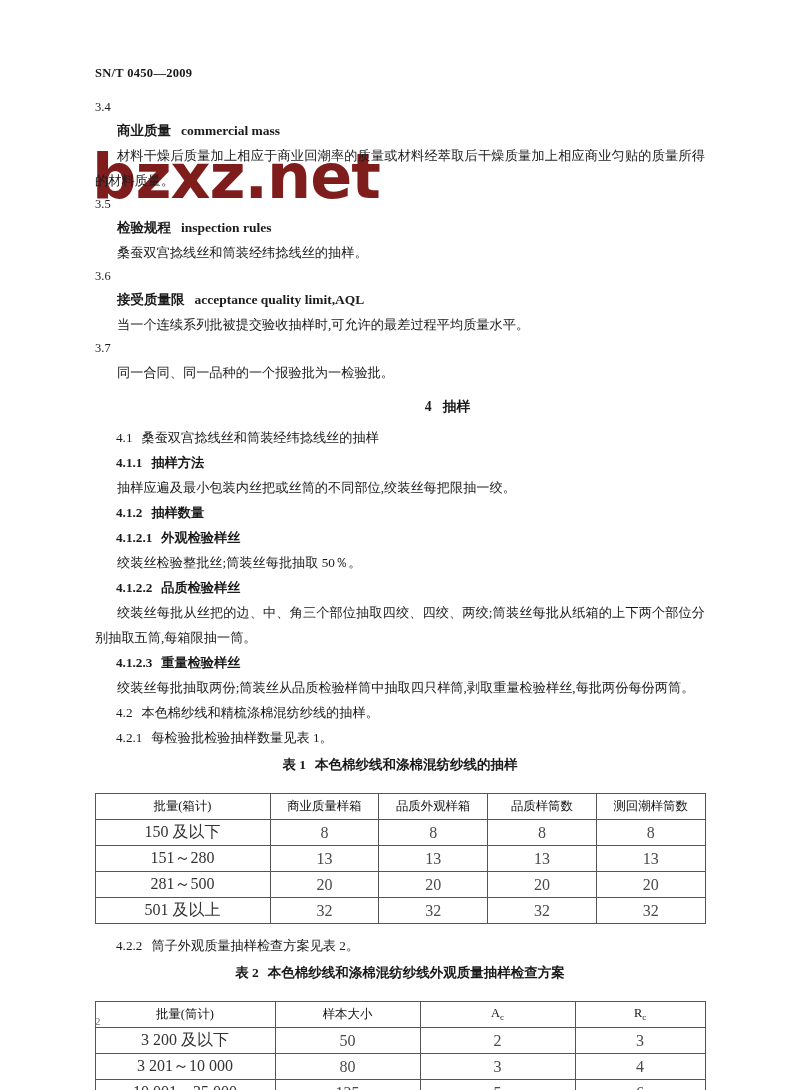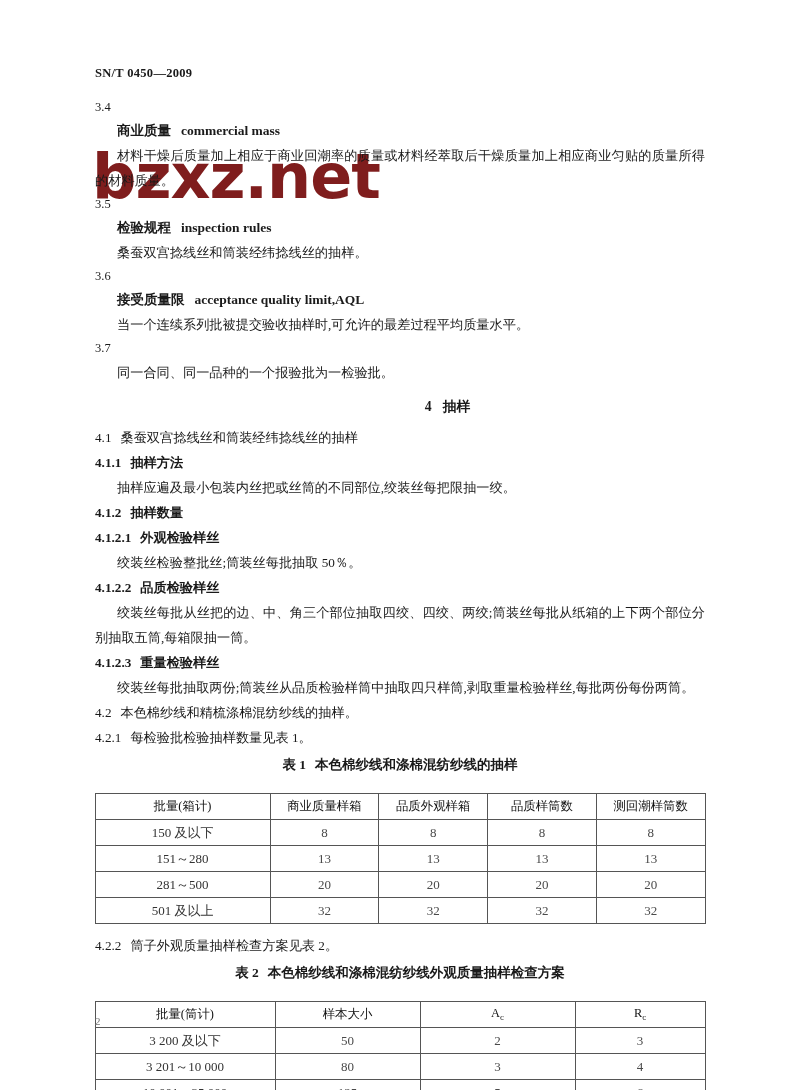--- a/index.html
+++ b/index.html
@@ -90,21 +90,21 @@
     padding-left: 95px;
     text-indent: 22px;
   }
   .clause {
     margin: 0;
     padding: 0 0 0 95px;
     font-size: 13.2px;
     line-height: 25px;
     font-family: "Liberation Serif", serif;
   }
-  .clause .lbl { padding-right: 9px; }
+  .clause .lbl { padding-right: 9px; margin-left: 21px; }
   .clause.b { font-weight: bold; }
   .sec-head {
     margin: 0;
     padding: 0 0 0 95px;
     font-size: 13.8px;
     line-height: 25px;
     font-weight: bold;
     font-family: "Liberation Serif", serif;
     text-align: center;
   }
@@ -127,21 +127,21 @@
   table.doc {
     border-collapse: collapse;
     margin: 16px auto 0 auto;
     width: 610px;
     table-layout: fixed;
   }
   table.doc td, table.doc th {
     border: 1px solid #555;
     text-align: center;
     font-weight: normal;
-    font-size: 13px;
+    font-size: 16px;
     height: 25px;
     padding: 0 2px;
     font-family: "Liberation Serif", serif;
     color: #222;
   }
   table.doc thead td {
     font-size: 12.4px;
     color: #111;
   }
   table.doc tbody td {

